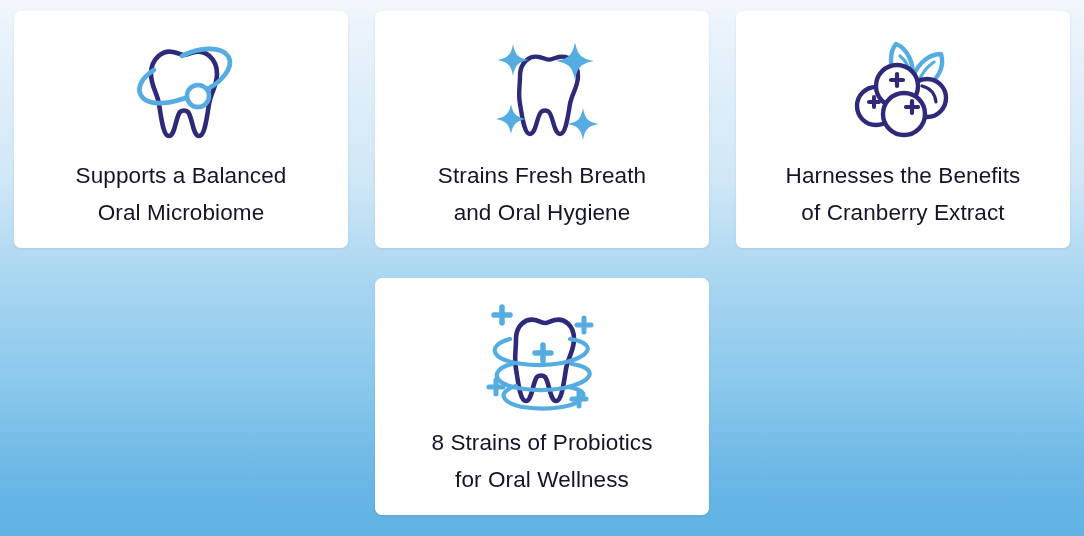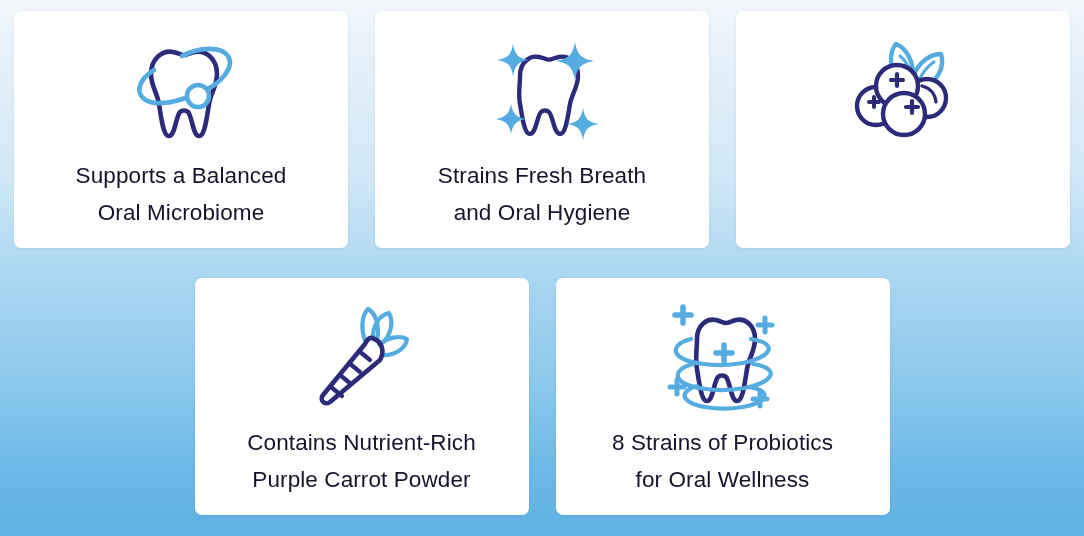--- a/index.html
+++ b/index.html
@@ -121,42 +121,28 @@
           <circle cx="84" cy="62" r="19" stroke="#2e2a7a" stroke-width="4.4" fill="#ffffff"></circle>
           <path d="M79 50 C87 52 92 58 93 66" stroke="#2e2a7a" stroke-width="3.2" stroke-linecap="round" fill="none"></path>
           <circle cx="33" cy="70" r="19" stroke="#2e2a7a" stroke-width="4.4" fill="#ffffff"></circle>
           <path d="M31 66 l0 -5 M31 66 l-5 0 M31 66 l0 5 M31 66 l5 0" stroke="#2e2a7a" stroke-width="4" stroke-linecap="round"></path>
           <circle cx="54" cy="50" r="21" stroke="#2e2a7a" stroke-width="4.4" fill="#ffffff"></circle>
           <path d="M54 44 l0 -6 M54 44 l-6 0 M54 44 l0 6 M54 44 l6 0" stroke="#2e2a7a" stroke-width="4.2" stroke-linecap="round"></path>
           <circle cx="61" cy="78" r="21" stroke="#2e2a7a" stroke-width="4.4" fill="#ffffff"></circle>
           <path d="M69 71 l0 -6 M69 71 l-6 0 M69 71 l0 6 M69 71 l6 0" stroke="#2e2a7a" stroke-width="4.2" stroke-linecap="round"></path>
         </svg>
       </div>
+      <div class="card-title">Harnesses the Benefits
+of Cranberry Extract</div>
     </div>
 
   </div>
 
   <div class="card-row row-2">
 
-    <div class="benefit-card">
-      <div class="icon-wrap">
-        <svg width="120" height="112" viewBox="0 0 120 112" fill="none">
-          <path d="M64 40 C58 26 60 12 66 6 C74 10 78 24 75 37" stroke="#55ace0" stroke-width="4.2" stroke-linejoin="round" fill="none"></path>
-          <path d="M71 37 C70 22 78 12 87 10 C92 19 89 33 79 41" stroke="#55ace0" stroke-width="4.2" stroke-linejoin="round" fill="none"></path>
-          <path d="M76 43 C85 34 98 32 105 36 C104 45 93 53 80 52" stroke="#55ace0" stroke-width="4.2" stroke-linejoin="round" fill="none"></path>
-          <path d="M70 35 C80 38 83 48 78 57 L28 99 C23 103 17 97 21 92 L63 41 C65 37 67 34 70 35 Z" stroke="#2e2a7a" stroke-width="4.6" stroke-linejoin="round" stroke-linecap="round" fill="none"></path>
-          <path d="M57 48 l11 9" stroke="#2e2a7a" stroke-width="4.2" stroke-linecap="round"></path>
-          <path d="M47 60 l11 9" stroke="#2e2a7a" stroke-width="4.2" stroke-linecap="round"></path>
-          <path d="M38 72 l11 9" stroke="#2e2a7a" stroke-width="4.2" stroke-linecap="round"></path>
-          <path d="M29 84 l11 9" stroke="#2e2a7a" stroke-width="4.2" stroke-linecap="round"></path>
-        </svg>
-      </div>
-      <div class="card-title">Contains Nutrient-Rich
-Purple Carrot Powder</div>
-    </div>
 
     <div class="benefit-card">
       <div class="icon-wrap">
         <svg width="124" height="112" viewBox="0 0 124 112" fill="none">
           <path d="M36 36 C36 22 46 15 55 17 C60 18 62 20 65 20 C68 20 70 18 75 17 C84 15 94 22 94 36 C94 48 88 54 86 66 C84 78 82 98 76 98 C70 98 69 78 65 74 C63 72 59 72 57 74 C53 78 52 98 46 98 C40 98 38 78 36 66 C34 54 36 48 36 36 Z" stroke="#2e2a7a" stroke-width="4.6" stroke-linecap="round" stroke-linejoin="round" fill="none"></path>
           <path d="M30 36 C18 39 12 45 16 51 C22 60 54 65 82 60 C102 56 112 48 106 42 C103 39 97 37 90 36" stroke="#55ace0" stroke-width="4.2" stroke-linecap="round" fill="none"></path>
           <path d="M32 61 C20 64 14 70 18 76 C24 85 56 90 84 85 C104 81 114 73 108 67 C105 64 99 62 92 61" stroke="#55ace0" stroke-width="4.2" stroke-linecap="round" fill="none"></path>
           <path d="M36 83 C26 86 21 91 25 96 C31 104 58 108 82 104 C99 101 107 94 102 89 C99 86 94 85 88 84" stroke="#55ace0" stroke-width="4.2" stroke-linecap="round" fill="none"></path>
           <path d="M22 12 l0 -8 M22 12 l-8 0 M22 12 l0 8 M22 12 l8 0" stroke="#55ace0" stroke-width="5.5" stroke-linecap="round"></path>
           <path d="M104 22 l0 -7 M104 22 l-7 0 M104 22 l0 7 M104 22 l7 0" stroke="#55ace0" stroke-width="5" stroke-linecap="round"></path>

